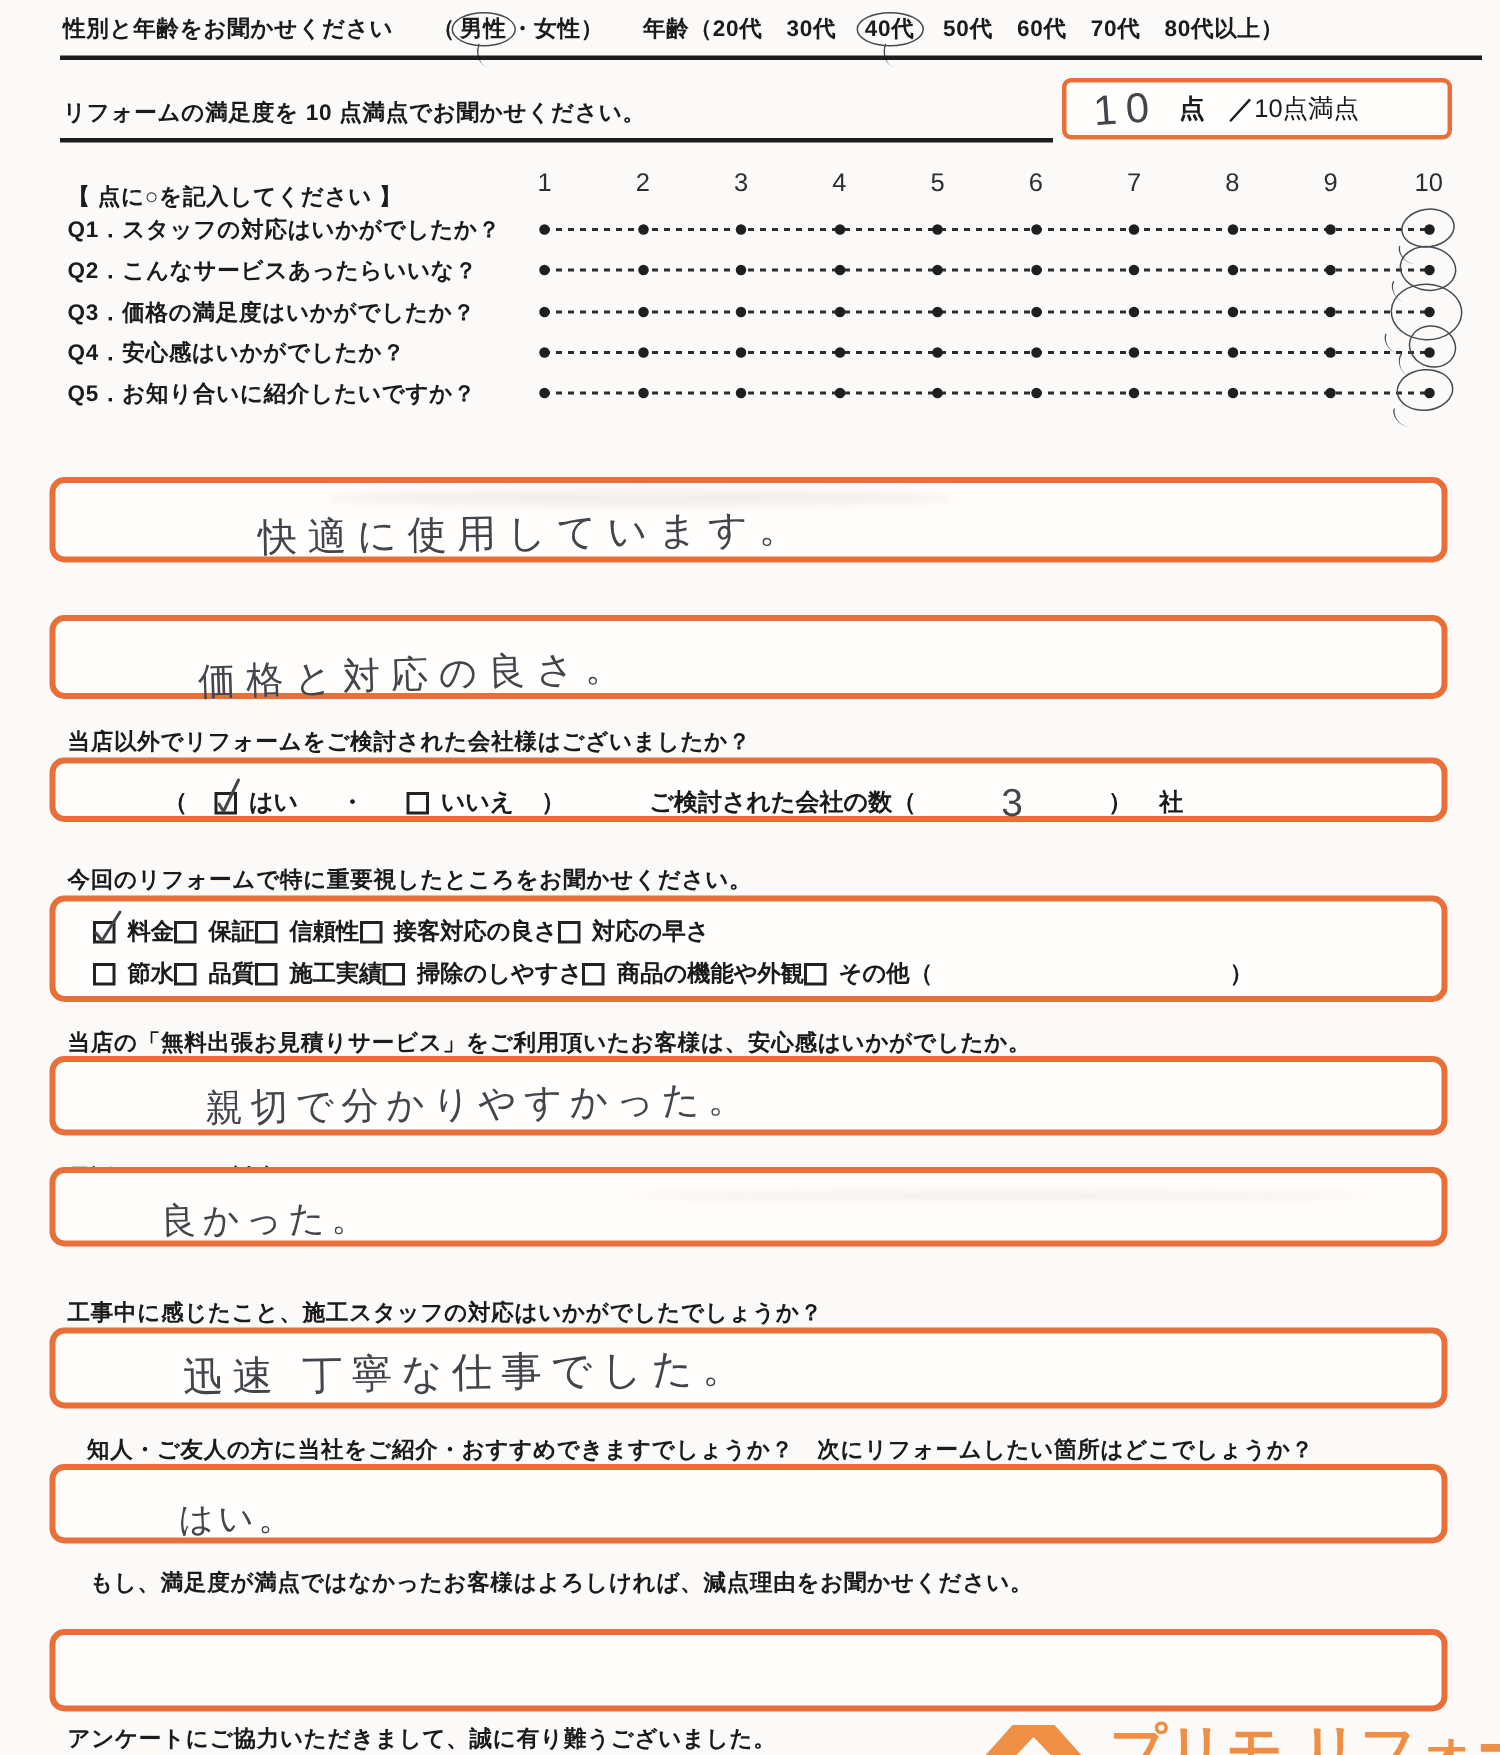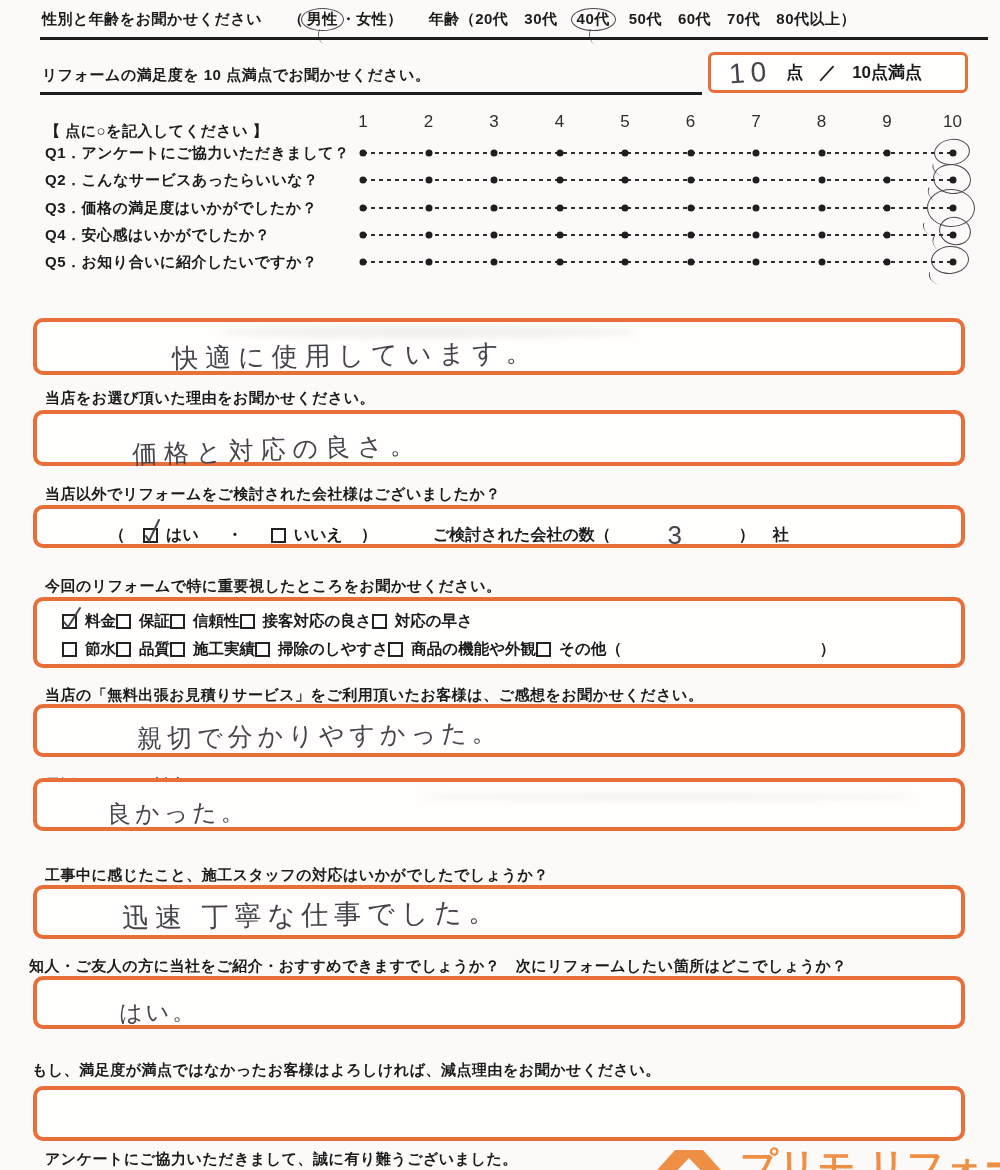--- a/index.html
+++ b/index.html
@@ -43,21 +43,21 @@
   }
   
   .scorebox{
     position:absolute;left:708px;top:52px;width:260px;height:41px;
     border:3px solid #e96f38;border-radius:6px;background:#fffefd;
     display:flex;align-items:center;box-sizing:border-box;
   }
   .scorebox .hw{font-size:28px;letter-spacing:6px;margin-left:18px;transform:rotate(-4deg);}
   .scorebox .unit{font-size:17px;font-weight:700;margin-left:14px;}
   .scorebox .sep{font-size:17px;font-weight:700;margin-left:16px;}
-  .scorebox .max{font-size:17px;font-weight:700;margin-left:16px;}
+  .scorebox .max{font-size:17px;font-weight:400;margin-left:0;}
   
   .scale-numbers{position:absolute;left:363px;top:112px;width:592px;height:20px;}
   .scale-num{position:absolute;transform:translateX(-50%);font-size:17px;font-weight:400;color:#2e2e2e;}
   .q-row{position:absolute;left:0;width:1000px;height:20px;}
   .q-label{position:absolute;left:45px;top:1px;}
   .dot-line{position:absolute;left:363px;top:0;width:590px;height:20px;}
   .dot-line::before{
     content:"";position:absolute;left:0;right:0;top:9px;height:2px;
     background:repeating-linear-gradient(90deg,#2c2c2c 0 4px,transparent 4px 8px);
   }
@@ -152,21 +152,21 @@
       <span class="scale-num" style="left: 196.5px;">4</span>
       <span class="scale-num" style="left: 262px;">5</span>
       <span class="scale-num" style="left: 327.5px;">6</span>
       <span class="scale-num" style="left: 393px;">7</span>
       <span class="scale-num" style="left: 458.5px;">8</span>
       <span class="scale-num" style="left: 524px;">9</span>
       <span class="scale-num" style="left: 589.5px;">10</span>
     </div>
 
   <div class="q-row" style="top:143px;">
-    <span class="q-label ptxt">Q1．アンケートにご協力いただきまして？</span>
+    <span class="q-label ptxt">Q1．スタッフの対応はいかがでしたか？</span>
     <div class="dot-line">
         <span class="dot" style="left: 0px;"></span>
         <span class="dot" style="left: 65.5px;"></span>
         <span class="dot" style="left: 131px;"></span>
         <span class="dot" style="left: 196.5px;"></span>
         <span class="dot" style="left: 262px;"></span>
         <span class="dot" style="left: 327.5px;"></span>
         <span class="dot" style="left: 393px;"></span>
         <span class="dot" style="left: 458.5px;"></span>
         <span class="dot" style="left: 524px;"></span>
@@ -237,21 +237,20 @@
         <span class="dot" style="left: 589.5px;"></span>
         <span class="pen-circle r4" style="left: 589.5px;"></span>
       </div>
   </div>
 
   <div class="obox" style="top:318px;height:57px;">
     <div class="smudge" style="left:180px;top:4px;width:420px;height:12px;"></div>
     <span class="ans pen" style="left:135px;top:16px;">快適に使用しています。</span>
   </div>
 
-  <div class="abs ptxt" style="left:45px;top:389px;">当店をお選び頂いた理由をお聞かせください。</div>
   <div class="obox" style="top:410px;height:56px;">
     <span class="ans pen" style="left:95px;top:19px;font-size:25px;transform:rotate(-2deg);">価格と対応の良さ。</span>
   </div>
 
   <div class="abs ptxt" style="left:45px;top:485px;">当店以外でリフォームをご検討された会社様はございましたか？</div>
   <div class="obox" style="top:505px;height:43px;">
     <div class="comp-row">
       <span>（</span>
       <span class="sp1"></span>
       <span class="chkbox">
@@ -329,42 +328,42 @@
         </span>
         <span class="chk-item">
           <span class="chkbox"></span>
           <span>その他（</span>
           <span class="paren-gap"></span>
           <span>）</span>
         </span>
       </div>
   </div>
 
-  <div class="abs ptxt" style="left:45px;top:686px;">当店の「無料出張お見積りサービス」をご利用頂いたお客様は、ご感想をお聞かせください。</div>
+  <div class="abs ptxt" style="left:45px;top:686px;">当店の「無料出張お見積りサービス」をご利用頂いたお客様は、安心感はいかがでしたか。</div>
   <div class="obox" style="top:704px;height:53px;">
     <span class="ans pen" style="left:100px;top:11px;font-size:25px;letter-spacing:5px;">親切で分かりやすかった。</span>
   </div>
 
   <div class="abs ptxt" style="left:45px;top:776px;">電話・メールの対応は、いかがでしたでしょうか？</div>
   <div class="obox" style="top:778px;height:53px;">
     <div class="smudge" style="left:380px;top:12px;width:500px;height:6px;"></div>
     <span class="ans pen" style="left:70px;top:15px;font-size:24px;letter-spacing:4px;">良かった。</span>
   </div>
 
   <div class="abs ptxt" style="left:45px;top:866px;">工事中に感じたこと、施工スタッフの対応はいかがでしたでしょうか？</div>
   <div class="obox" style="top:885px;height:54px;">
     <span class="ans pen" style="left:85px;top:8px;font-size:27px;letter-spacing:6px;">迅速 丁寧な仕事でした。</span>
   </div>
 
-  <div class="abs ptxt" style="left:29px;top:957px;">知人・ご友人の方に当社をご紹介・おすすめできますでしょうか？　次にリフォームしたい箇所はどこでしょうか？</div>
+  <div class="abs ptxt" style="left:58px;top:957px;">知人・ご友人の方に当社をご紹介・おすすめできますでしょうか？　次にリフォームしたい箇所はどこでしょうか？</div>
   <div class="obox" style="top:976px;height:53px;">
     <span class="ans pen" style="left:82px;top:17px;font-size:23px;letter-spacing:3px;">はい。</span>
   </div>
 
-  <div class="abs ptxt" style="left:32px;top:1046px;margin-top:15px;">もし、満足度が満点ではなかったお客様はよろしければ、減点理由をお聞かせください。</div>
+  <div class="abs ptxt" style="left:60px;top:1046px;">もし、満足度が満点ではなかったお客様はよろしければ、減点理由をお聞かせください。</div>
   <div class="obox" style="top:1086px;height:55px;">
     <span class="ans pen" style="left:80px;top:12px;"></span>
   </div>
 
   <div class="abs ptxt" style="left:45px;top:1150px;">アンケートにご協力いただきまして、誠に有り難うございました。</div>
   <div class="logo">
     <svg class="roof-icon" width="82" height="40" viewBox="0 0 82 40">
       <path d="M2 32 L27 4 H55 L80 32 H60 L41 12 L22 32 Z" fill="#ef8f45"></path>
     </svg>
     <span class="logo-text">プリモ リフォーム</span>

